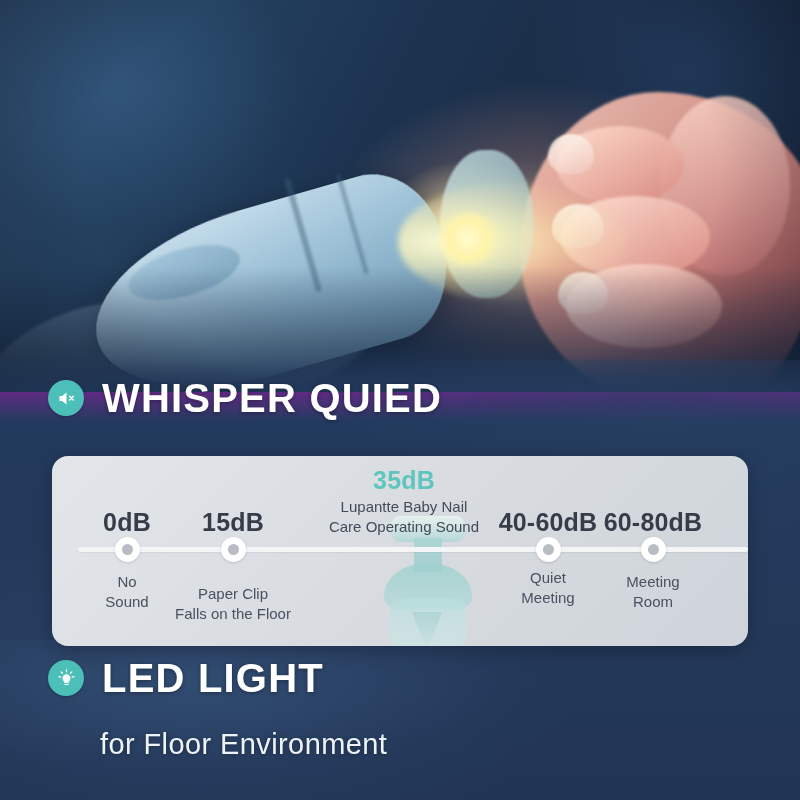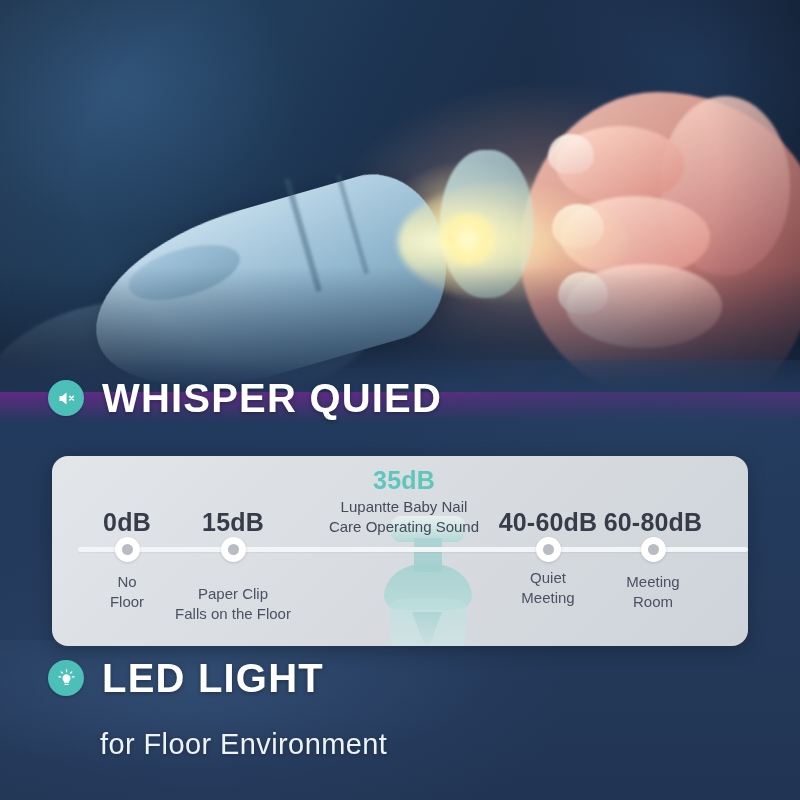--- a/index.html
+++ b/index.html
@@ -401,21 +401,21 @@
       <div>Care Operating Sound</div>
     </div>
 
     <div class="db-value" style="left:75px;  top:52px;">0dB</div>
     <div class="db-value" style="left:181px; top:52px;">15dB</div>
     <div class="db-value" style="left:496px; top:52px;">40-60dB</div>
     <div class="db-value" style="left:601px; top:52px;text-align:right;">60-80dB</div>
 
     <div class="db-label" style="left:75px; top:116px;">
       <div>No</div>
-      <div>Floor</div>
+      <div>Sound</div>
     </div>
     <div class="db-label" style="left:181px; top:128px;">
       <div>Paper Clip</div>
       <div>Falls on the Floor</div>
     </div>
     <div class="db-label" style="left:496px; top:112px;">
       <div>Quiet</div>
       <div>Meeting</div>
     </div>
     <div class="db-label" style="left:601px; top:116px;text-align:center;">

